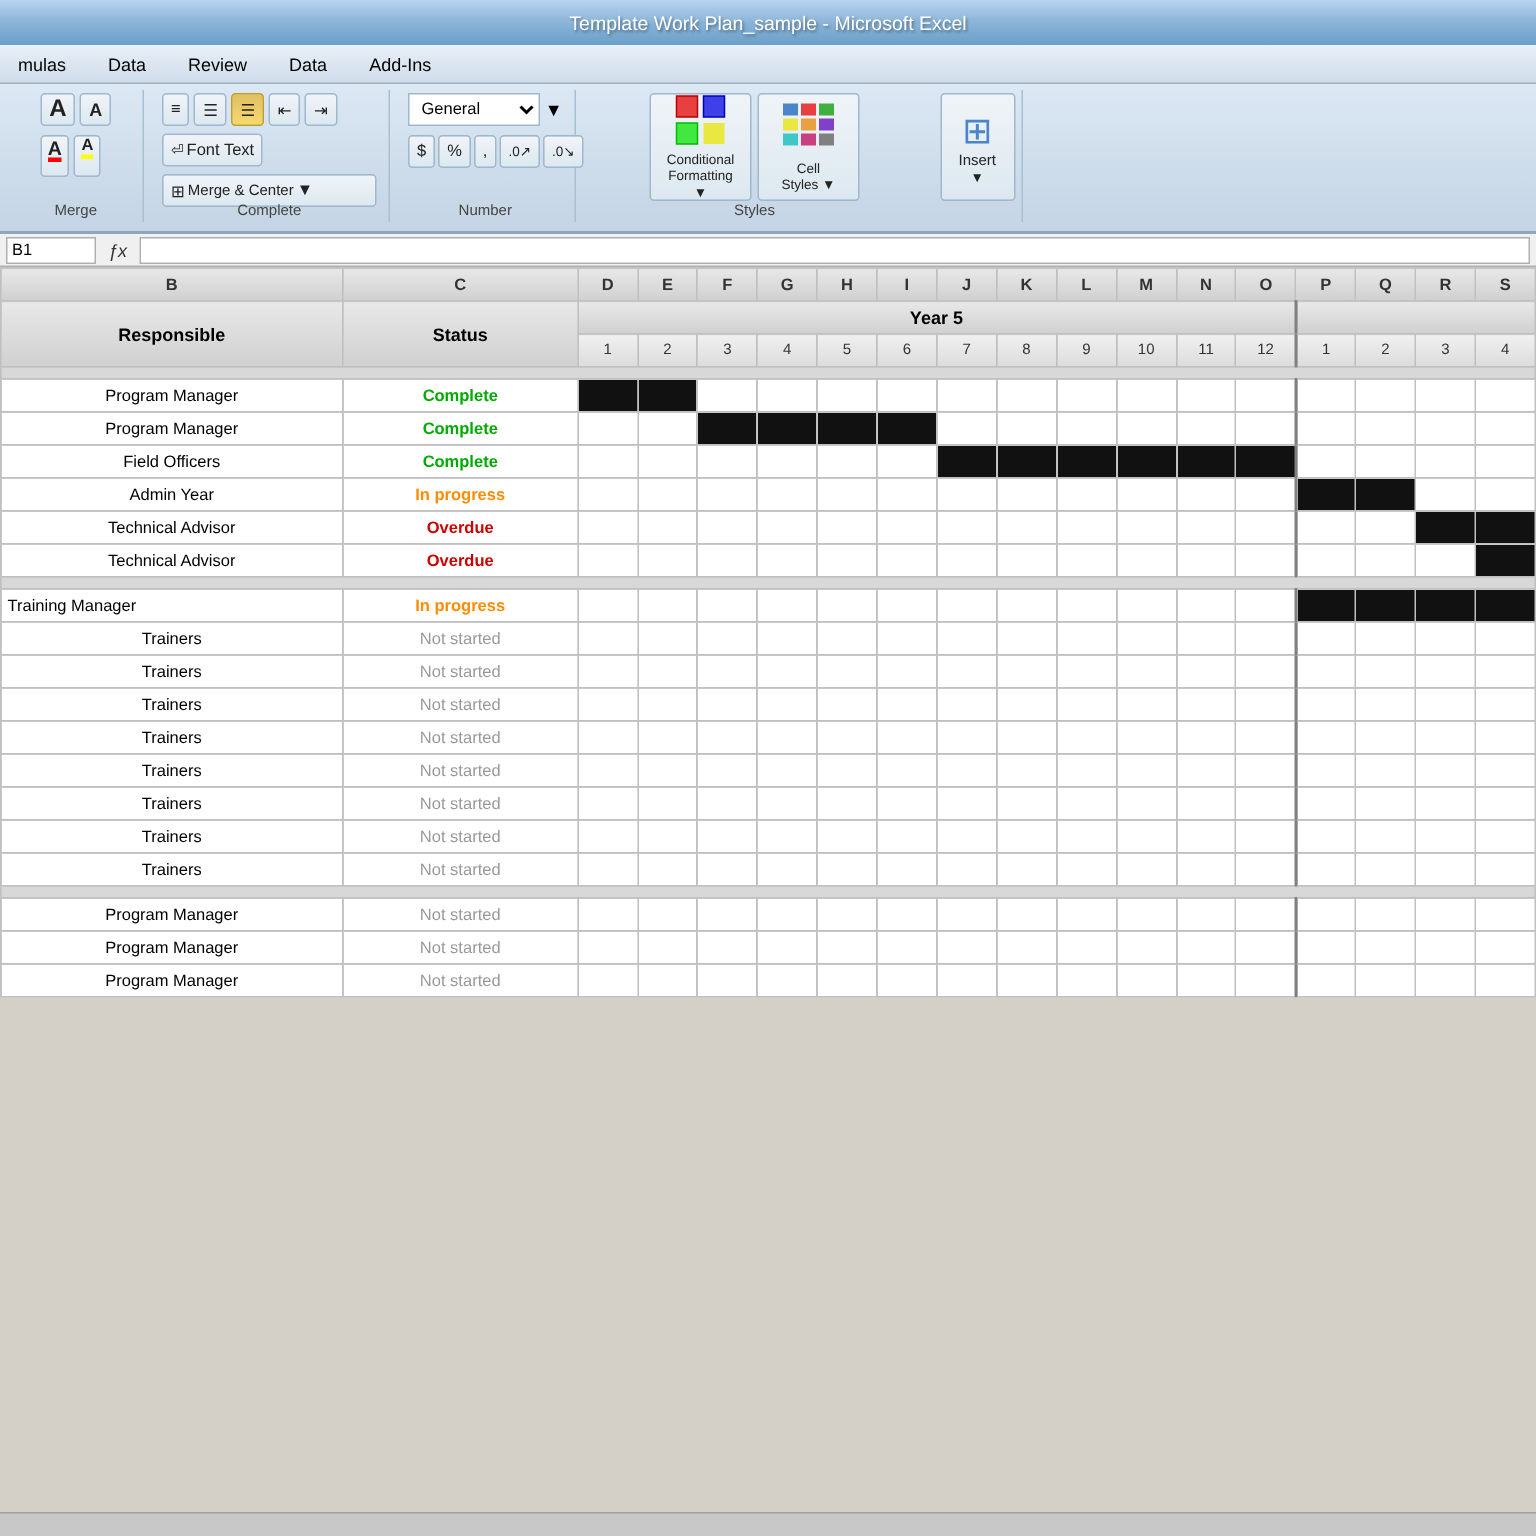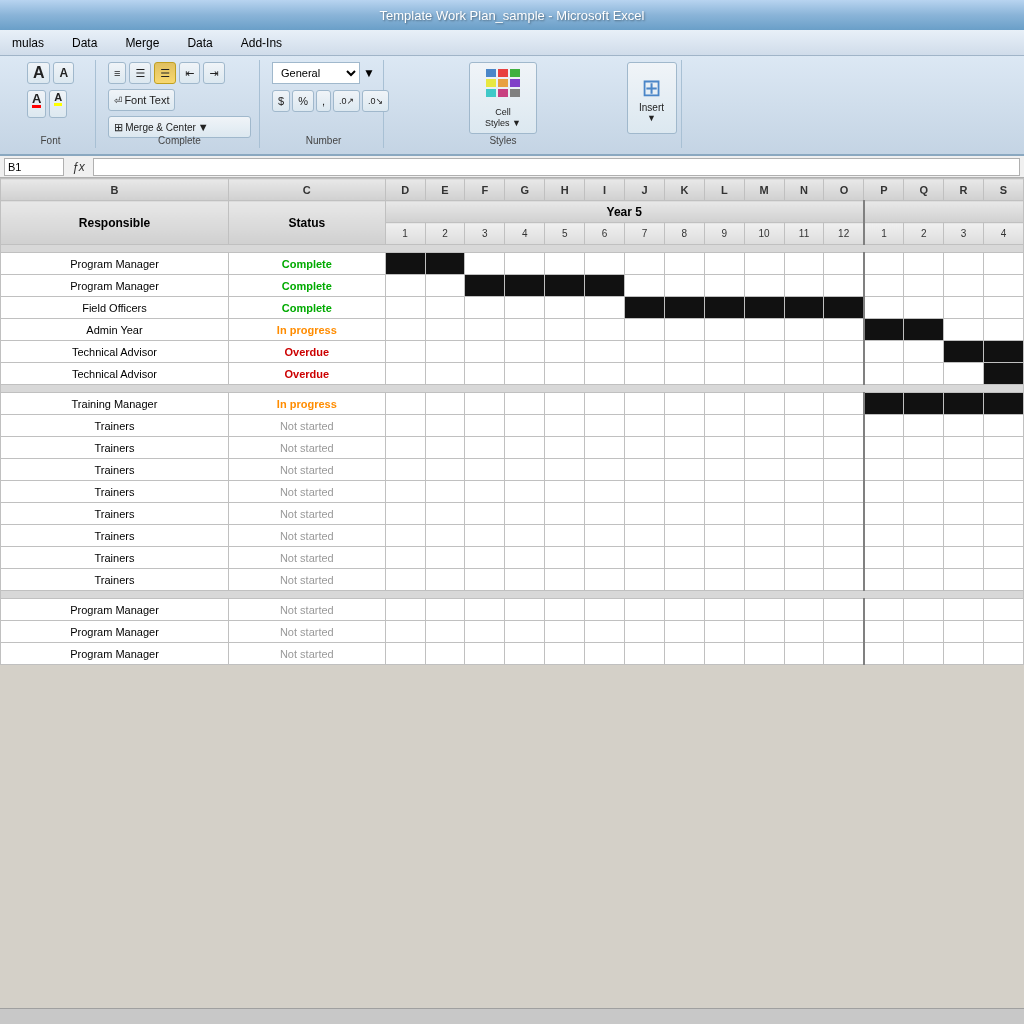--- a/index.html
+++ b/index.html
@@ -237,21 +237,21 @@
 </head>
 <body>
 
 <div class="title-bar">
   <span>Template Work Plan_sample  -  Microsoft Excel</span>
 </div>
 
 <div class="menu-bar">
   <span class="menu-item">mulas</span>
   <span class="menu-item">Data</span>
-  <span class="menu-item">Merge</span>
+  <span class="menu-item">Review</span>
   <span class="menu-item">Data</span>
   <span class="menu-item">Add-Ins</span>
 </div>
 
 <div class="ribbon">
 
   <div class="ribbon-group" style="width:90px;">
     <div class="ribbon-controls" style="margin-bottom:14px;">
       <div class="ribbon-row">
         <div class="rb-btn" style="font-size:16px;font-weight:bold;">A</div>
@@ -260,21 +260,21 @@
       <div class="ribbon-row" style="margin-top:4px;">
 
         <div class="rb-btn" style="flex-direction:column;height:28px;padding:1px 4px;">
           <span style="font-size:13px;font-weight:bold;border-bottom:3px solid #ff0000;line-height:1;">A</span>
         </div>
         <div class="rb-btn" style="flex-direction:column;height:28px;padding:1px 4px;">
           <span style="font-size:11px;font-weight:bold;border-bottom:3px solid #ffff00;line-height:1;">A</span>
         </div>
       </div>
     </div>
-    <span class="ribbon-group-label">Font</span>
+    <span class="ribbon-group-label">Merge</span>
   </div>
 
   <div class="ribbon-group" style="width:160px;">
     <div class="ribbon-controls" style="margin-bottom:14px;width:100%;">
       <div class="ribbon-row">
 
         <div class="rb-btn">≡</div>
         <div class="rb-btn">☰</div>
         <div class="rb-btn" style="background:linear-gradient(to bottom,#e0c060,#f8d870);border-color:#c0a020;">☰</div>
         <div class="rb-btn">⇤</div>
@@ -312,20 +312,31 @@
         <div class="rb-btn" style="font-size:9px;">.0↗</div>
         <div class="rb-btn" style="font-size:9px;">.0↘</div>
       </div>
     </div>
     <span class="ribbon-group-label">Number</span>
   </div>
 
   <div class="ribbon-group" style="width:230px;border-right:none;">
     <div class="ribbon-big-group" style="margin-bottom:14px;">
 
+      <div class="big-btn">
+        <div class="icon-area">
+          <svg width="36" height="36" viewBox="0 0 36 36">
+            <rect x="2" y="2" width="14" height="14" fill="#e84040" stroke="#b00" stroke-width="1"></rect>
+            <rect x="20" y="2" width="14" height="14" fill="#4040e8" stroke="#00b" stroke-width="1"></rect>
+            <rect x="2" y="20" width="14" height="14" fill="#40e840" stroke="#0b0" stroke-width="1"></rect>
+            <rect x="20" y="20" width="14" height="14" fill="#e8e840" stroke="#b0b0" stroke-width="1"></rect>
+          </svg>
+        </div>
+        <span style="font-size:9px;line-height:1.2;text-align:center;">Conditional<br>Formatting ▼</span>
+      </div>
 
 
       <div class="big-btn">
         <div class="icon-area">
           <svg width="36" height="36" viewBox="0 0 36 36">
             <rect x="1" y="1" width="10" height="8" fill="#4a86c8"></rect>
             <rect x="13" y="1" width="10" height="8" fill="#e84040"></rect>
             <rect x="25" y="1" width="10" height="8" fill="#40b040"></rect>
             <rect x="1" y="11" width="10" height="8" fill="#e8e840"></rect>
             <rect x="13" y="11" width="10" height="8" fill="#e8a040"></rect>
@@ -529,21 +540,21 @@
           <td style="text-align: center; padding: 0px; background: rgb(255, 255, 255); border-right: 2px solid rgb(128, 128, 128);"></td>
           <td style="text-align: center; padding: 0px; background: rgb(255, 255, 255);"></td>
           <td style="text-align: center; padding: 0px; background: rgb(255, 255, 255);"></td>
           <td style="text-align: center; padding: 0px; background: rgb(255, 255, 255);"></td>
           <td style="text-align: center; padding: 0px; background: rgb(17, 17, 17);"></td>
         </tr>
         <tr>
           <td colspan="18" style="background: rgb(216, 216, 216); height: 8px; padding: 0px;"></td>
         </tr>
         <tr style="background: rgb(255, 255, 255);">
-          <td style="text-align: center;">Training Manager</td>
+          <td style="text-align: left;">Training Manager</td>
           <td class="status-inprogress" style="text-align: center;">In progress</td>
           <td style="text-align: center; padding: 0px; background: rgb(255, 255, 255);"></td>
           <td style="text-align: center; padding: 0px; background: rgb(255, 255, 255);"></td>
           <td style="text-align: center; padding: 0px; background: rgb(255, 255, 255);"></td>
           <td style="text-align: center; padding: 0px; background: rgb(255, 255, 255);"></td>
           <td style="text-align: center; padding: 0px; background: rgb(255, 255, 255);"></td>
           <td style="text-align: center; padding: 0px; background: rgb(255, 255, 255);"></td>
           <td style="text-align: center; padding: 0px; background: rgb(255, 255, 255);"></td>
           <td style="text-align: center; padding: 0px; background: rgb(255, 255, 255);"></td>
           <td style="text-align: center; padding: 0px; background: rgb(255, 255, 255);"></td>

